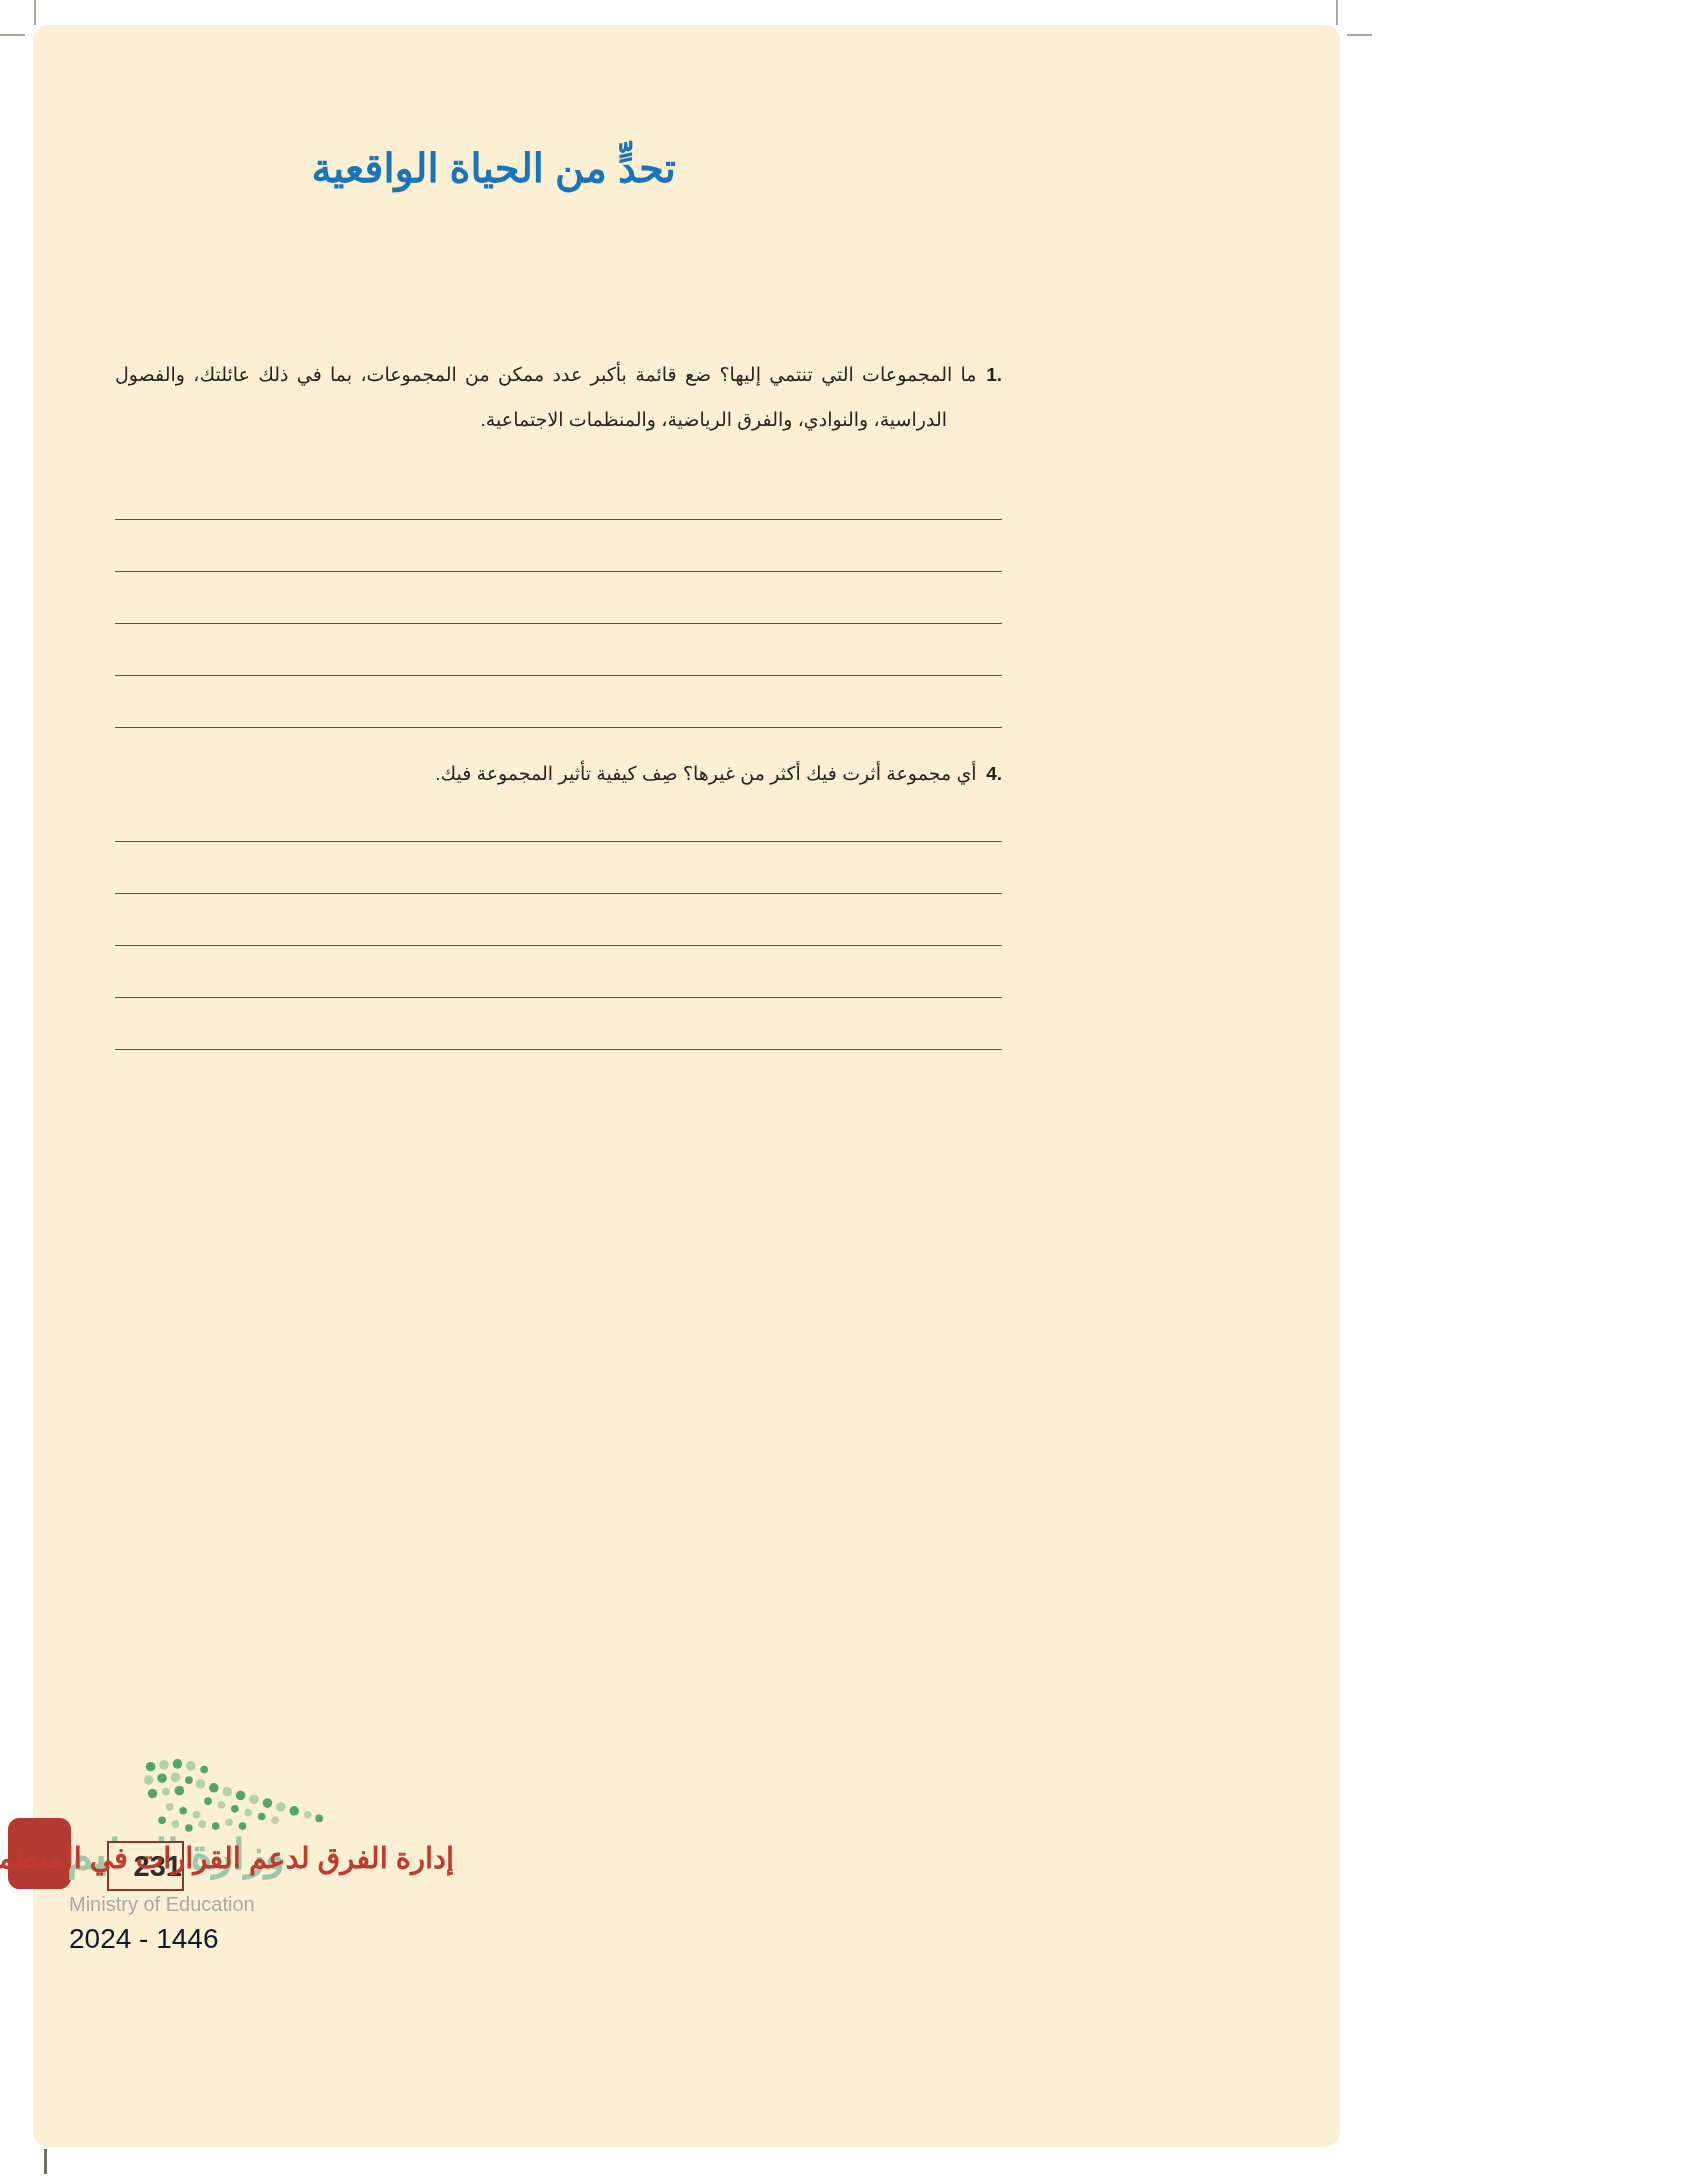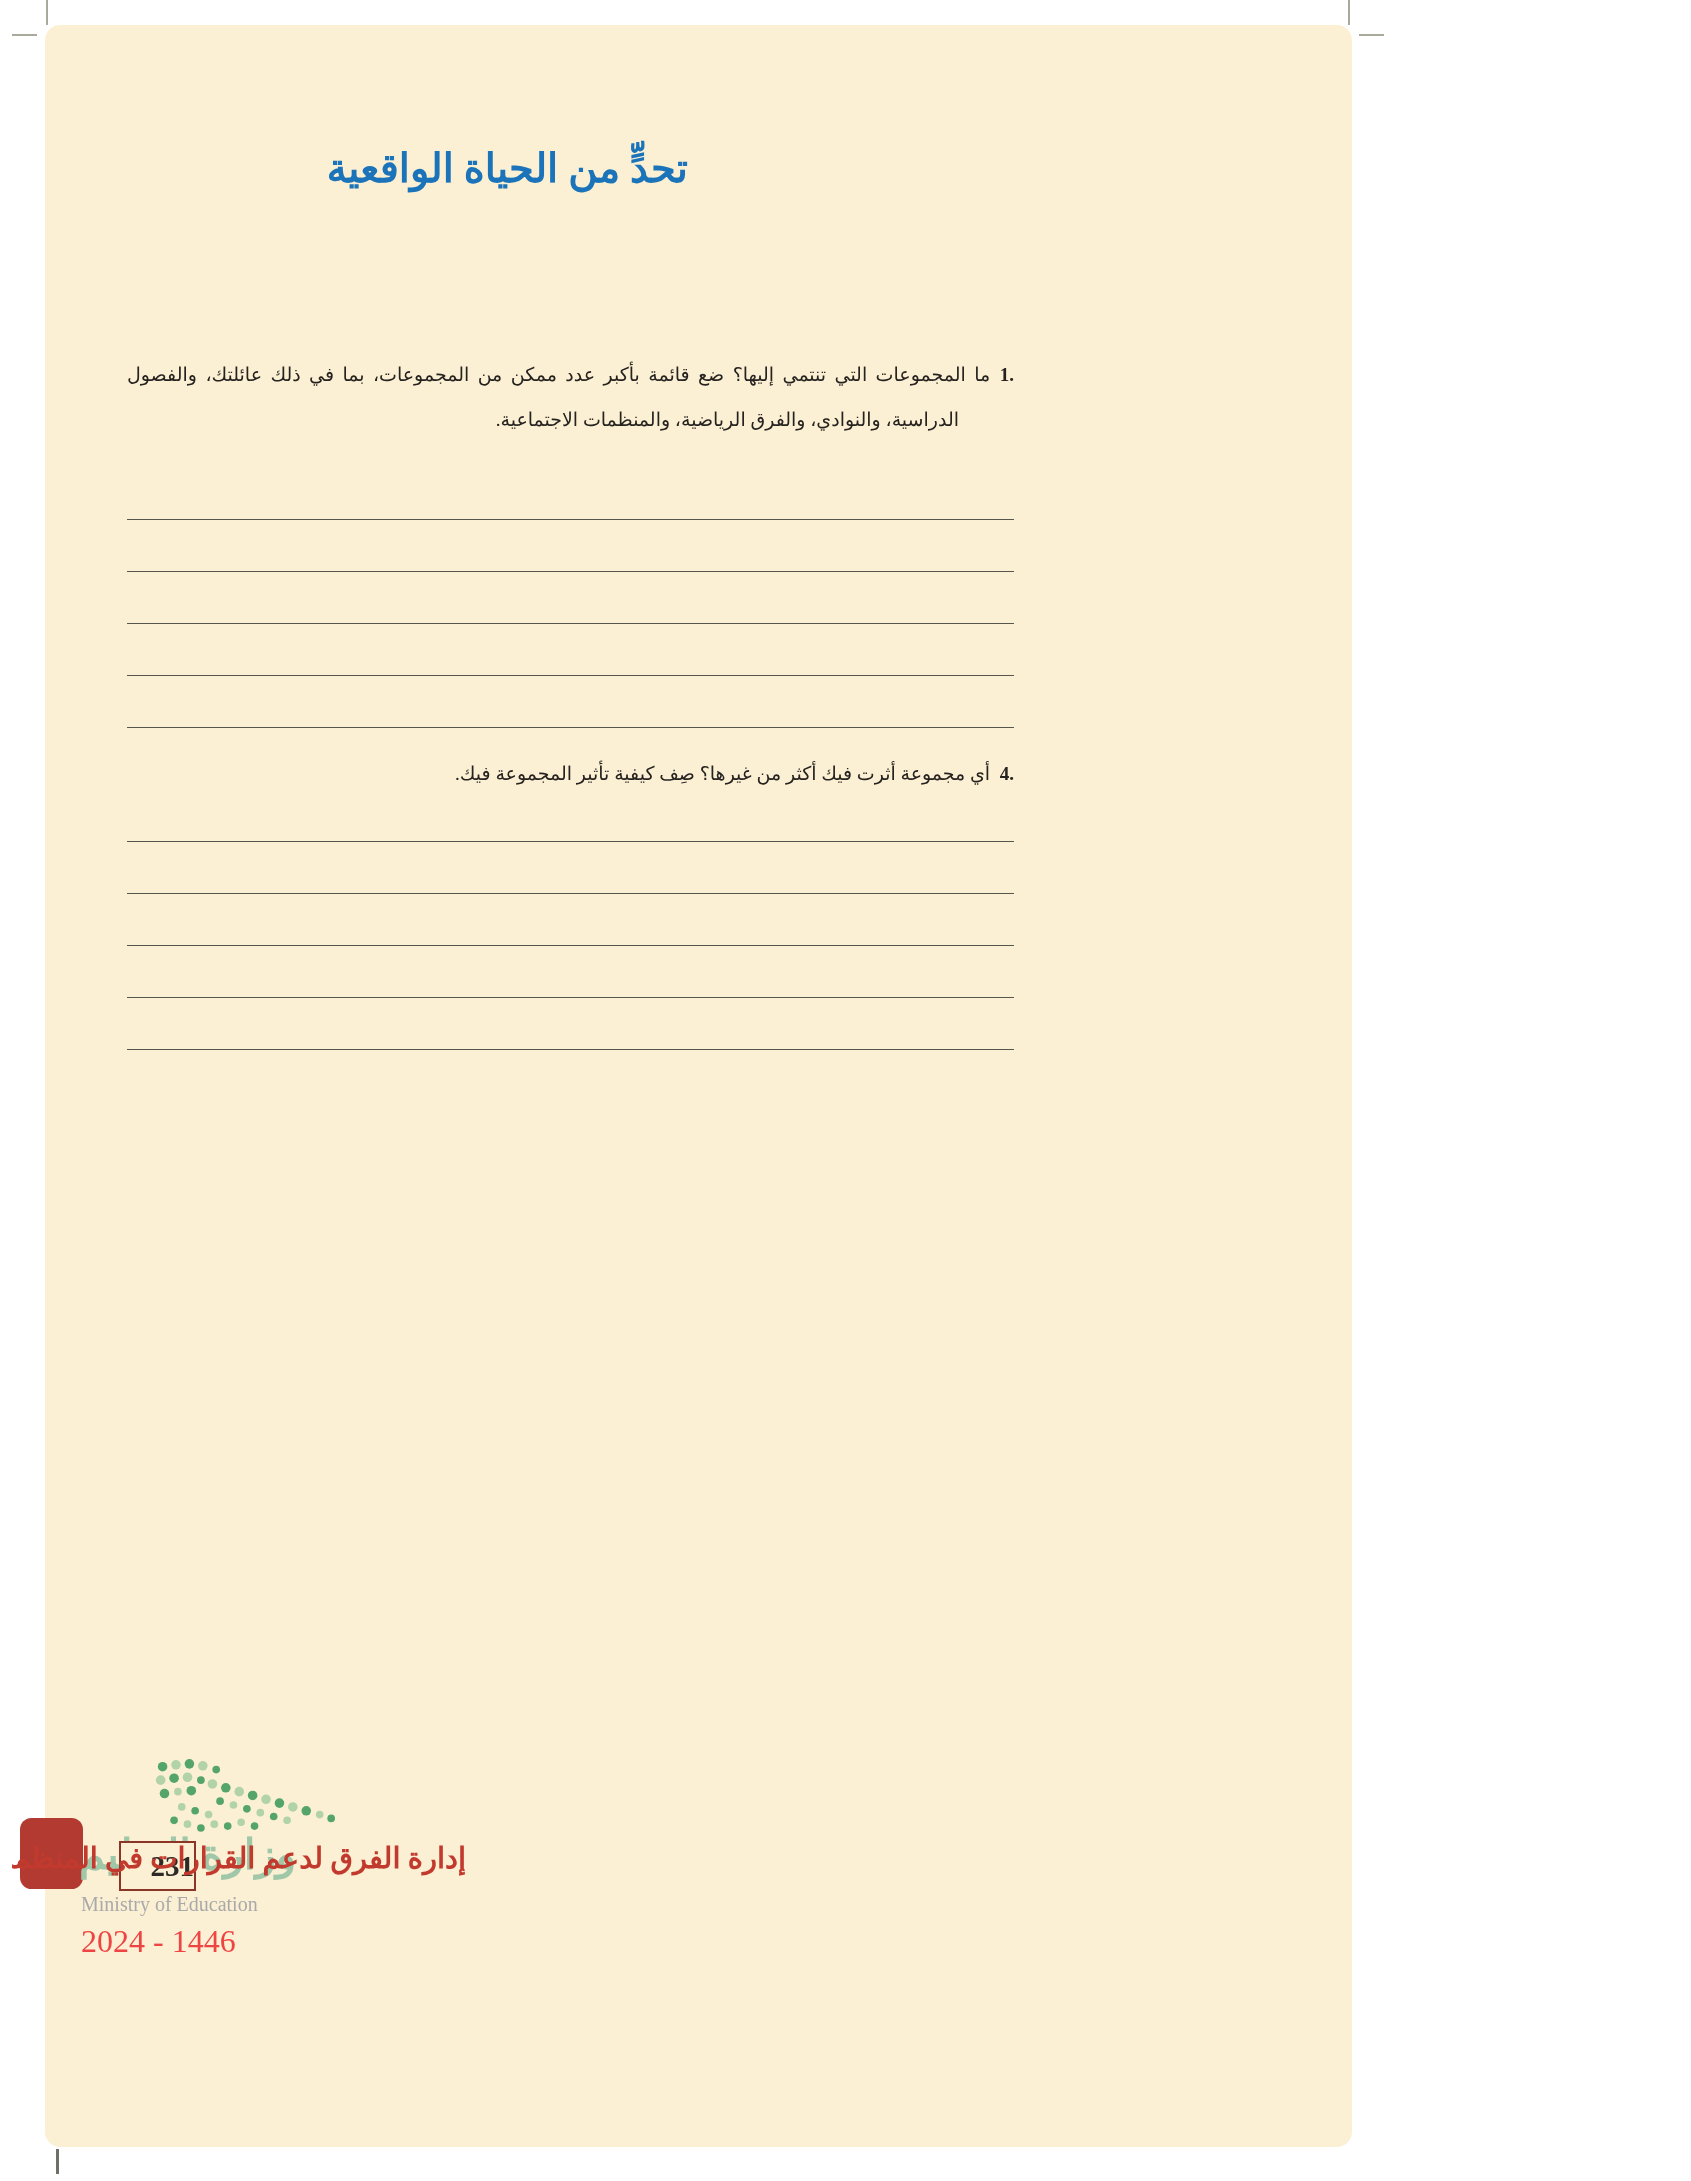--- a/index.html
+++ b/index.html
@@ -1,23 +1,22 @@
 <!DOCTYPE html>
 <html><head>
 <meta charset="utf-8">
 <style>
   html,body{margin:0;padding:0;background:#ffffff;}
   .sheet{
     position:relative;
     width:1372px;height:2181px;
     background:#ffffff;
     overflow:hidden;
-    font-family:Liberation Serif, serif;
+    font-family:Liberation Sans, sans-serif;
     color:#262220;
-    margin-left:12px;
   }
   .page{
     position:absolute;
     left:32.5px;right:32.5px;top:25px;bottom:34px;
     background:#fbf0d3;
     border-radius:15.3px;
   }
   
   .crop{position:absolute;background:#a9a99c;}
   .crop-tl-h{left:0;top:34px;width:25px;height:1.9px;}
@@ -102,21 +101,21 @@
     white-space:nowrap;
     z-index:3;
   }
   .ministry-en{
     position:absolute;left:69px;top:1893px;
     font-size:20px;color:#a9a9a9;
     z-index:2;
   }
   .years{
     position:absolute;left:69px;top:1923px;
-    font-size:32px;color:#ef4444;
+    font-size:28px;color:#0f172a;
     z-index:2;
   }
 </style>
 </head>
 <body>
 
 <div class="sheet">
 
   <div class="page"></div>
 

